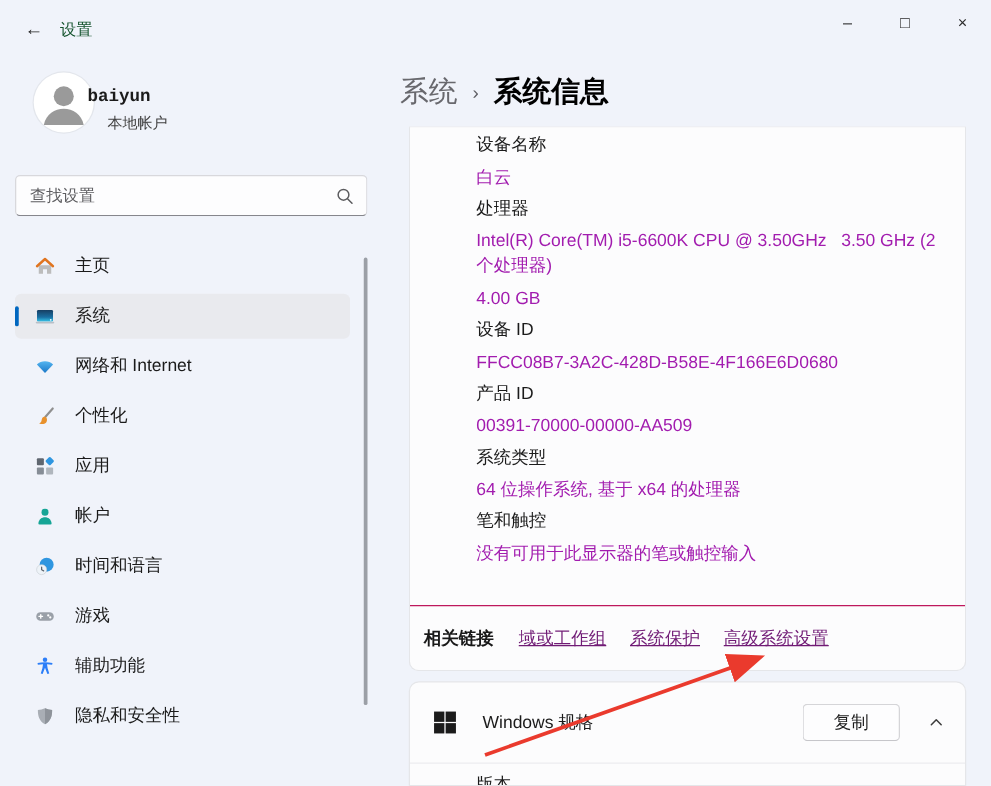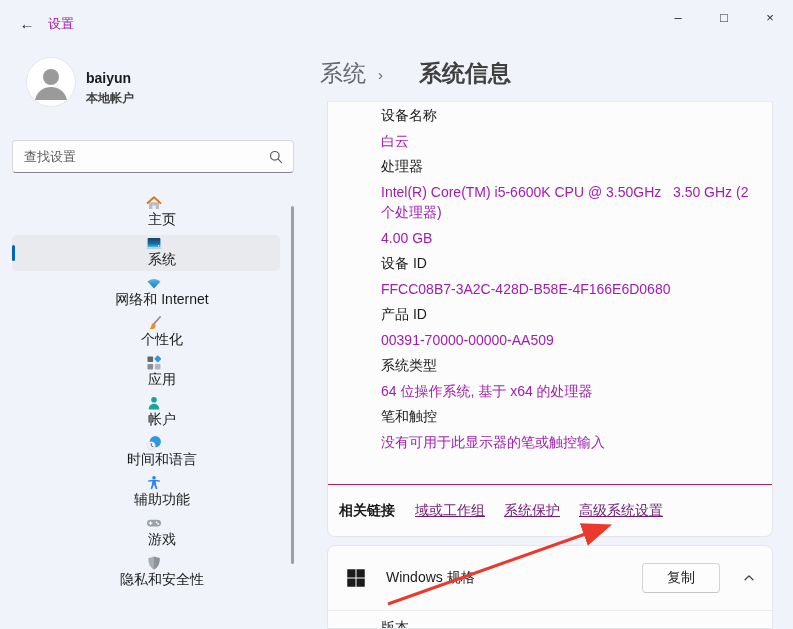--- a/index.html
+++ b/index.html
@@ -2,50 +2,50 @@
 <html><head>
 <meta charset="utf-8">
 <style>
   * { margin:0; padding:0; box-sizing:border-box; }
   body { font-family:"Liberation Sans","DejaVu Sans",sans-serif; background:#d8dde6; }
   .window{ position:relative; width:793px; height:629px; background:#f0f3fa; overflow:hidden; color:#1b1b1b; font-size:14px;}
 
   
   .titlebar{ position:absolute; top:0; left:0; right:0; height:48px; }
   .back-btn{ position:absolute; left:12px; top:10px; width:30px; height:26px; display:flex; align-items:center; justify-content:center; font-size:15px; color:#1b1b1b; border-radius:4px; cursor:pointer;}
-  .app-title{ position:absolute; left:48px; top:15px; font-size:13px; color:#a21caf;}
+  .app-title{ position:absolute; left:48px; top:15px; font-size:13px; color:#14532d;}
   .win-controls{ position:absolute; right:0; top:0; display:flex;}
   .ctrl{ width:46px; height:34px; display:flex; align-items:center; justify-content:center; font-size:13px; color:#2c2c2c; cursor:pointer;}
 
   
   .avatar{ position:absolute; left:27px; top:58px; width:48px; height:48px; border-radius:50%; background:#ffffff; overflow:hidden; box-shadow:0 0 0 1px #e3e6ec;}
-  .profile-name{ position:absolute; left:86px; top:70px; font-weight:bold; font-size:14px;}
-  .profile-type{ position:absolute; left:86px; top:90px; font-size:12px; color:#3f3f3f;font-weight:bold;}
+  .profile-name{ position:absolute; left:70px; top:70px; font-weight:bold; font-size:14px;font-family:Liberation Mono, monospace;}
+  .profile-type{ position:absolute; left:86px; top:90px; font-size:12px; color:#3f3f3f;}
 
   
   .search-box{ position:absolute; left:12px; top:140px; width:282px; height:33px; background:#fdfdfe; border:1px solid #d8d8dc; border-bottom-color:#86868c; border-radius:4px;}
   .search-box input{ width:100%; height:100%; border:none; outline:none; background:transparent; padding:0 30px 0 11px; font-size:13px; color:#0369a1; font-family:inherit;}
   .search-box input::placeholder{ color:#5d5d60;}
   .search-icon{ position:absolute; right:9px; top:8px; width:16px; height:16px;}
 
   
   .sidebar{ position:absolute; left:12px; top:195px; width:268px;}
-  .nav-item{ position:relative; height:36px; margin-bottom:4px; border-radius:5px; display:flex; align-items:center; padding-left:16px; cursor:pointer;flex-direction:column;}
+  .nav-item{ position:relative; height:36px; margin-bottom:4px; border-radius:5px; display:flex; align-items:center; padding-left:16px; cursor:pointer;}
   .nav-item.selected{ background:#e9eaee;}
   .nav-item .pill{ position:absolute; left:0; top:10px; width:3px; height:16px; border-radius:2px; background:#0067c0;}
   .nav-icon{ width:16px; height:16px; flex:0 0 16px;}
   .nav-icon svg{ width:16px; height:16px; display:block;}
   .nav-label{ margin-left:16px; font-size:14px; color:#1b1b1b; white-space:nowrap;}
   .side-scrollbar{ position:absolute; left:291px; top:206px; width:3px; height:358px; background:#9b9fa6; border-radius:2px;}
 
   
   .breadcrumb{ position:absolute; left:320px; top:58px; font-size:23px; display:flex; align-items:center;}
   .bc-parent{ color:#68686d; cursor:pointer;}
   .bc-sep{ color:#606065; font-size:15px; margin:2px 12px 0 12px;}
-  .bc-current{ color:#404040; font-weight:600;margin-left:24px;}
+  .bc-current{ color:#000000; font-weight:600;}
 
   .card{ position:absolute; left:327px; width:446px; background:#fcfcfd; border:1px solid #e5e6e9;}
   .card1{ top:101px; height:436px; border-radius:0 0 8px 8px; border-top-color:#ececef;}
   .specs{ padding:4px 18px 0 53px;}
   .spec-label{ margin-top:6px; line-height:19px; color:#1b1b1b;}
   .spec-label:first-child{ margin-top:0;}
   .spec-value{ margin-top:6px; line-height:20px; color:#a21caf;}
   .related{ position:absolute; left:0; right:0; bottom:0; height:52px; border-top:1px solid #be185d; display:flex; align-items:center; padding-left:11px;}
   .related-title{ font-weight:600; color:#191919; margin-right:20px;}
   .rel-link{ color:#701a75; text-decoration:underline; margin-right:19px; cursor:pointer;}
@@ -179,36 +179,36 @@
         <circle cx="9.3" cy="6.7" r="5.6" fill="#2f96e0"></circle>
         <circle cx="5.3" cy="10.7" r="4" fill="#eef3f8" stroke="#c9ced4" stroke-width="0.5"></circle>
         <path d="M5.3 8.6v2.2l1.6.9" stroke="#5f6670" stroke-width="1" fill="none" stroke-linecap="round"></path>
           </svg>
         </span>
       <span class="nav-label">时间和语言</span>
     </div>
     <div class="nav-item">
       <span class="nav-icon">
           <svg viewBox="0 0 16 16">
-        <circle cx="8" cy="2.8" r="1.8" fill="#2c7ef8"></circle>
-        <path d="M2 5.4c4-.9 8-.9 12 0l-.3 1.4c-1.5-.3-2.9-.5-4.1-.5l.5 3.3 1.3 4.1-1.5.5-1.9-5-1.9 5-1.5-.5 1.3-4.1.5-3.3c-1.2 0-2.6.2-4.1.5z" fill="#2c7ef8"></path>
-          </svg>
-        </span>
-      <span class="nav-label">辅助功能</span>
-    </div>
-    <div class="nav-item">
-      <span class="nav-icon">
-          <svg viewBox="0 0 16 16">
         <rect x="1" y="4.7" width="14" height="6.8" rx="3.4" fill="#9aa0a8"></rect>
         <path d="M4.6 6.7v2.8 M3.2 8.1h2.8" stroke="#ffffff" stroke-width="1.1" stroke-linecap="round"></path>
         <circle cx="10.6" cy="7.3" r="0.9" fill="#ffffff"></circle>
         <circle cx="12.2" cy="8.9" r="0.9" fill="#ffffff"></circle>
           </svg>
         </span>
       <span class="nav-label">游戏</span>
+    </div>
+    <div class="nav-item">
+      <span class="nav-icon">
+          <svg viewBox="0 0 16 16">
+        <circle cx="8" cy="2.8" r="1.8" fill="#2c7ef8"></circle>
+        <path d="M2 5.4c4-.9 8-.9 12 0l-.3 1.4c-1.5-.3-2.9-.5-4.1-.5l.5 3.3 1.3 4.1-1.5.5-1.9-5-1.9 5-1.5-.5 1.3-4.1.5-3.3c-1.2 0-2.6.2-4.1.5z" fill="#2c7ef8"></path>
+          </svg>
+        </span>
+      <span class="nav-label">辅助功能</span>
     </div>
     <div class="nav-item">
       <span class="nav-icon">
           <svg viewBox="0 0 16 16">
         <path d="M8 1.6c1.9.8 3.8 1.2 5.7 1.3 0 4.6-.9 8.8-5.7 11.5C3.2 11.7 2.3 7.5 2.3 2.9 4.2 2.8 6.1 2.4 8 1.6z" fill="#a9aeb5"></path>
         <path d="M8 1.6c1.9.8 3.8 1.2 5.7 1.3 0 4.6-.9 8.8-5.7 11.5z" fill="#8e939a"></path>
           </svg>
         </span>
       <span class="nav-label">隐私和安全性</span>
     </div>

